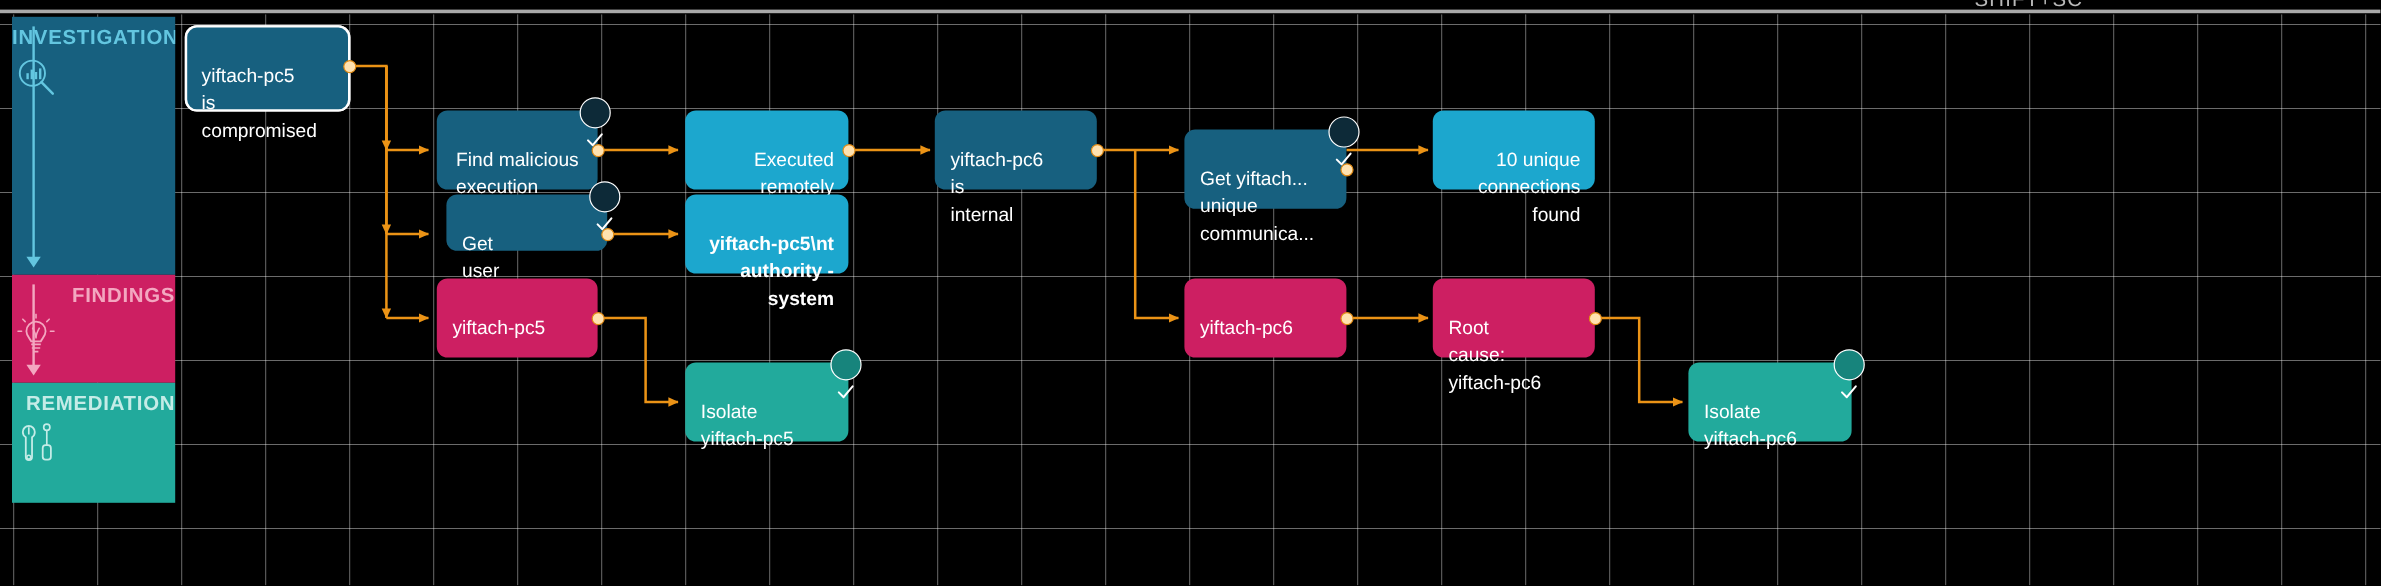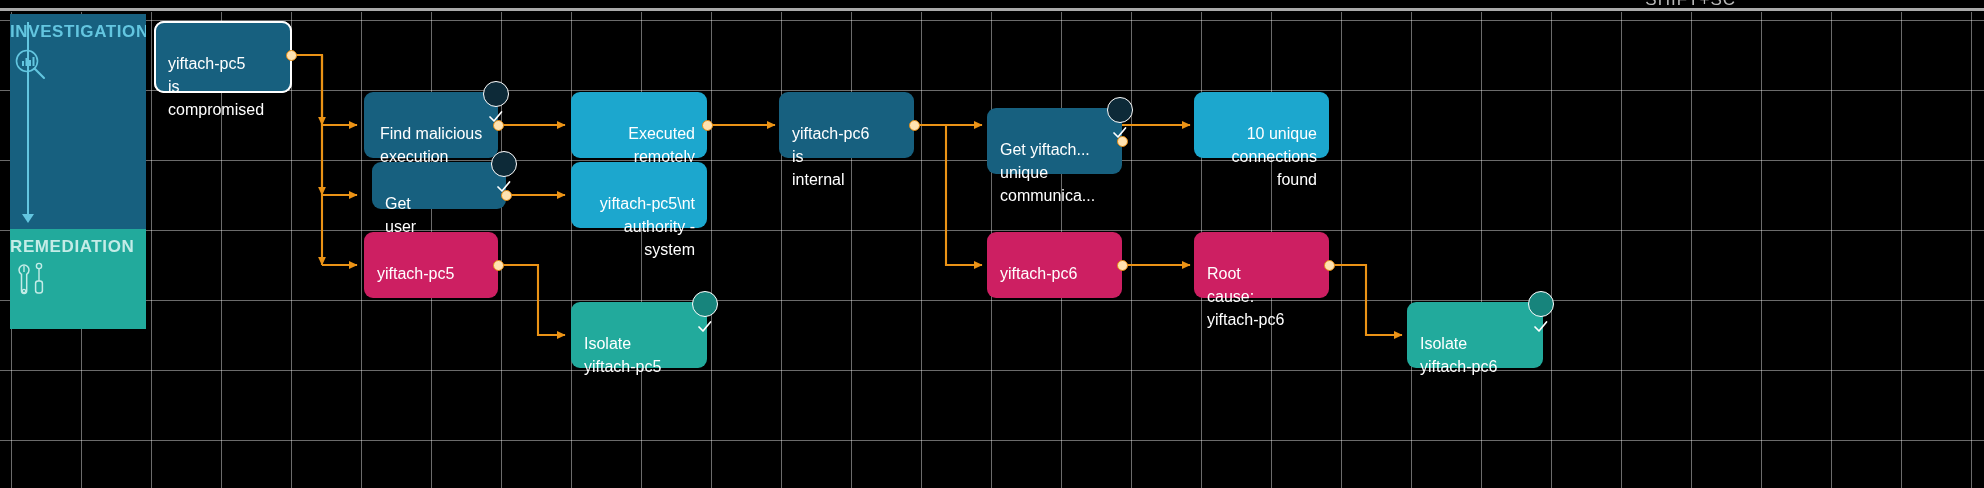--- a/index.html
+++ b/index.html
@@ -71,21 +71,21 @@
     top: 14px;
     width: 136px;
   }
   .phase {
     position: relative;
     box-sizing: border-box;
     padding-top: 8px;
     overflow: hidden;
   }
   .phase .ptitle {
-    text-align: left;
+    text-align: right;
     font-size: 17px;
     font-weight: bold;
     letter-spacing: 0.6px;
     line-height: 20px;
   }
   .phase .picon {
     display: block;
     margin: 4px auto 0 auto;
   }
   .phase .parrow {
@@ -239,20 +239,43 @@
           <circle cx="17" cy="15" r="10.5" fill="none" stroke="#63c6e0" stroke-width="1.6"></circle>
           <line x1="24.5" y1="22.5" x2="34" y2="32" stroke="#63c6e0" stroke-width="2.1" stroke-linecap="round"></line>
           <rect x="12" y="15" width="2" height="5" fill="#63c6e0"></rect>
           <rect x="15.5" y="12" width="2" height="8" fill="#63c6e0"></rect>
           <rect x="19" y="14" width="2" height="6" fill="#63c6e0"></rect>
           <rect x="22.5" y="11" width="2" height="9" fill="#63c6e0"></rect>
         </svg>
       </span>
     </div>
 
+    <div class="phase" id="phase-findings">
+      <div class="parrow">
+        <div class="shaft"></div>
+          <div class="head"></div>
+      </div>
+      <div class="ptitle">FINDINGS</div>
+      <span class="picon">
+        <svg width="40" height="34" viewBox="0 0 40 34">
+          <path d="M20 7 a8 8 0 0 1 8 8 c0 4 -3 6 -4 8.5 h-8 c-1 -2.5 -4 -4.5 -4 -8.5 a8 8 0 0 1 8 -8 z" fill="none" stroke="#f3a7c0" stroke-width="1.5"></path>
+          <line x1="16" y1="26" x2="24" y2="26" stroke="#f3a7c0" stroke-width="1.4"></line>
+          <line x1="16.5" y1="29" x2="23.5" y2="29" stroke="#f3a7c0" stroke-width="1.4"></line>
+          <line x1="18" y1="32" x2="22" y2="32" stroke="#f3a7c0" stroke-width="1.4"></line>
+          <path d="M17 12 q3 5 3 9 q0 -4 3 -9" fill="none" stroke="#f3a7c0" stroke-width="1.3"></path>
+          <g stroke="#f3a7c0" stroke-width="1.3" stroke-linecap="round">
+            <line x1="20" y1="1" x2="20" y2="4"></line>
+            <line x1="9" y1="5" x2="11" y2="7"></line>
+            <line x1="31" y1="5" x2="29" y2="7"></line>
+            <line x1="5" y1="15" x2="8" y2="15"></line>
+            <line x1="35" y1="15" x2="32" y2="15"></line>
+          </g>
+        </svg>
+      </span>
+    </div>
 
     <div class="phase" id="phase-remediation">
       <div class="ptitle">REMEDIATION</div>
       <span class="picon">
         <svg width="44" height="38" viewBox="0 0 44 38">
           <path d="M14 4 a5 5 0 0 0 -5 5 a5 5 0 0 0 2.5 4.3 v16.5 a2.6 2.6 0 0 0 5.2 0 V13.3 A5 5 0 0 0 19 9 a5 5 0 0 0 -5 -5 z" fill="none" stroke="#c4ece7" stroke-width="1.5"></path>
           <line x1="14" y1="5" x2="14" y2="11" stroke="#c4ece7" stroke-width="1.4"></line>
           <circle cx="14" cy="30" r="1.6" fill="none" stroke="#c4ece7" stroke-width="1.3"></circle>
           <circle cx="29" cy="5" r="2.6" fill="none" stroke="#c4ece7" stroke-width="1.4"></circle>
           <line x1="29" y1="8" x2="29" y2="20" stroke="#c4ece7" stroke-width="1.4"></line>
@@ -298,21 +321,21 @@
     <span class="ntext">yiftach-pc5</span>
     <div class="outdot" style="right:-6px; top:28px;"></div>
   </div>
 
   <div class="node t-evidence" style="left:571px; top:92px; width:136px; height:66px;">
     <span class="ntext">Executed
 remotely</span>
     <div class="outdot" style="right:-6px; top:28px;"></div>
   </div>
 
-  <div class="node t-evidence" style="left:571px; top:162px; width:136px; height:66px;">
+  <div class="node t-evidence" style="left:571px; top:162px; width:136px; height:66px;font-weight:bold;">
     <span class="ntext">yiftach-pc5\nt
 authority -
 system</span>
   </div>
 
   <div class="node t-remediation" style="left:571px; top:302px; width:136px; height:66px;">
     <span class="ntext">Isolate
 yiftach-pc5</span>
     <div class="badge-check on-teal" style="right:-11px; top:-11px;">
       <svg width="23" height="23" viewBox="0 0 23 23">

